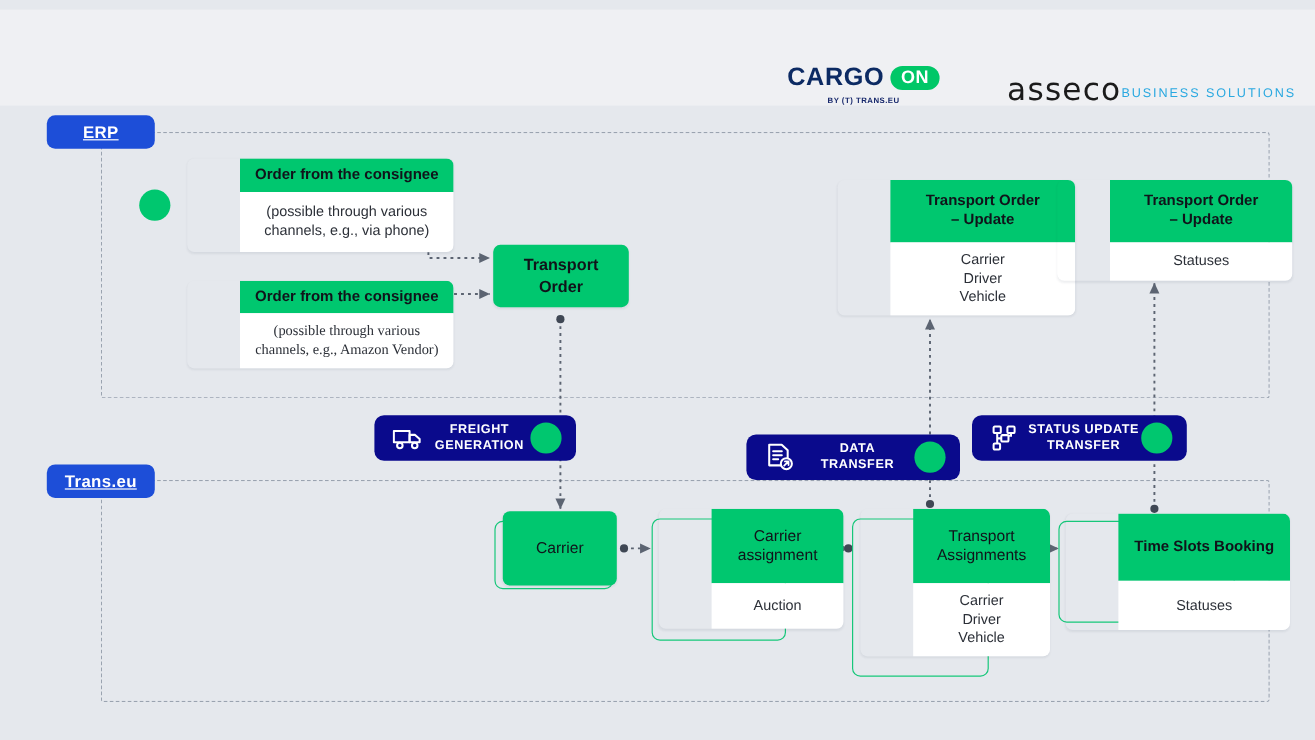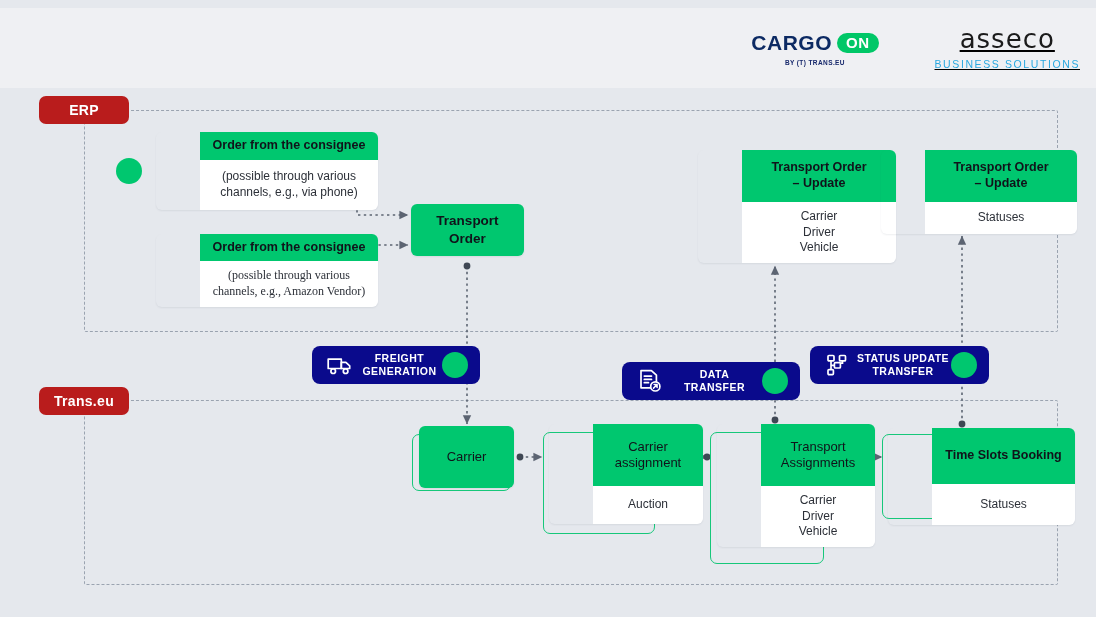--- a/index.html
+++ b/index.html
@@ -12,38 +12,38 @@
   }
   #stage{position:relative;width:1096px;height:617px;}
 
   
   .header-band{
     position:absolute;left:0;top:8px;width:1096px;height:80px;
     background:#eff0f3;
   }
   .logos{
     position:absolute;top:8px;right:16px;height:80px;
-    display:flex;align-items:center;gap:56px;
+    display:flex;align-items:flex-end;gap:56px;
   }
   .logo-cargoon{display:flex;flex-direction:column;align-items:center;}
   .logo-cargoon .row1{display:flex;align-items:center;gap:5px;}
   .logo-cargoon .cargo{
     font-size:21px;font-weight:bold;color:#0c2a63;letter-spacing:.5px;
     font-family:"Liberation Sans", sans-serif;
   }
   .logo-cargoon .on-pill{
     background:#00c767;color:#fff;border-radius:999px;
     font-size:15px;font-weight:bold;padding:2px 9px 3px;letter-spacing:.5px;
     line-height:1;
   }
   .logo-cargoon .byline{
     font-size:6.5px;font-weight:bold;color:#16276b;letter-spacing:.4px;
     margin-top:4px;
   }
-  .logo-asseco{display:flex;flex-direction:column;align-items:center;text-decoration:underline;}
+  .logo-asseco{display:flex;align-items:center;}
   .logo-asseco .word{
     font-size:26px;color:#1b1b1b;letter-spacing:1px;line-height:1;
     font-family:"DejaVu Sans", sans-serif;font-weight:400;
   }
   .logo-asseco .sub{
     font-size:10.5px;color:#29a8e0;letter-spacing:1.6px;margin-top:6px;
     font-weight:400;
   }
 
   
@@ -51,24 +51,25 @@
     position:absolute;
     border:1px dashed #9aa3b0;
     border-radius:2px;
     box-sizing:border-box;
   }
   #lane-erp{left:84px;top:110px;width:974px;height:222px;}
   #lane-trans{left:84px;top:400px;width:974px;height:185px;}
 
   .lane-tag{
     position:absolute;
-    background:#b91c1c;color:#fff;border-radius:7px;
+    background:#1d4ed8;color:#fff;border-radius:7px;
     font-weight:bold;font-size:14px;letter-spacing:.3px;
     display:flex;align-items:center;justify-content:center;
     height:28px;
+    text-decoration:underline;
   }
   #tag-erp{left:39px;top:96px;width:90px;}
   #tag-trans{left:39px;top:387px;width:90px;}
 
   
   .card{position:absolute;border-radius:6px;overflow:hidden;
         box-shadow:0 1px 2px rgba(20,30,60,.07);padding-left:44px;}
   .card .head{
     background:#00c76f;color:#10131a;font-weight:bold;
     font-size:12.5px;text-align:center;

